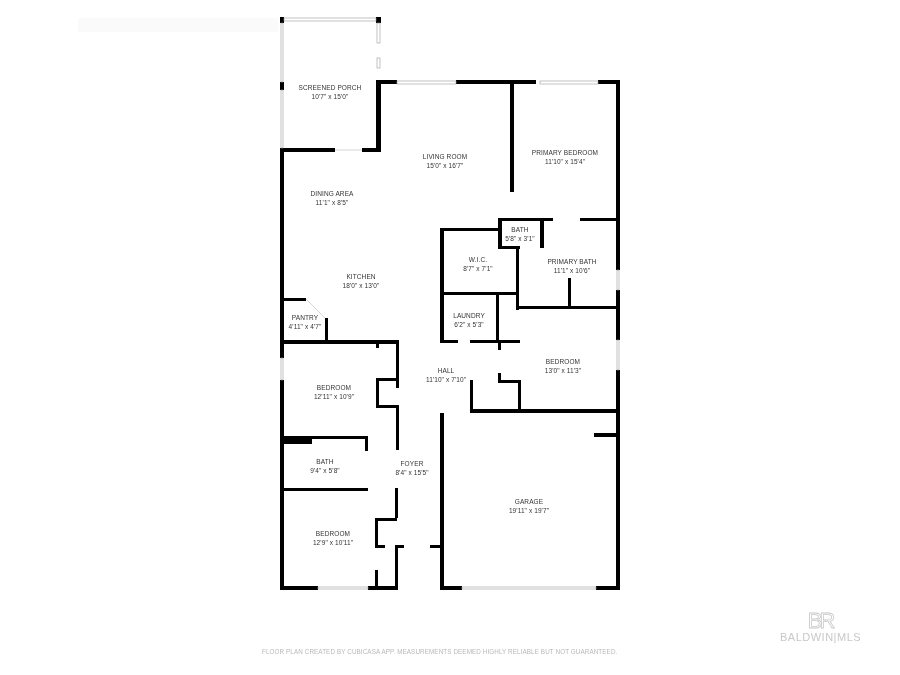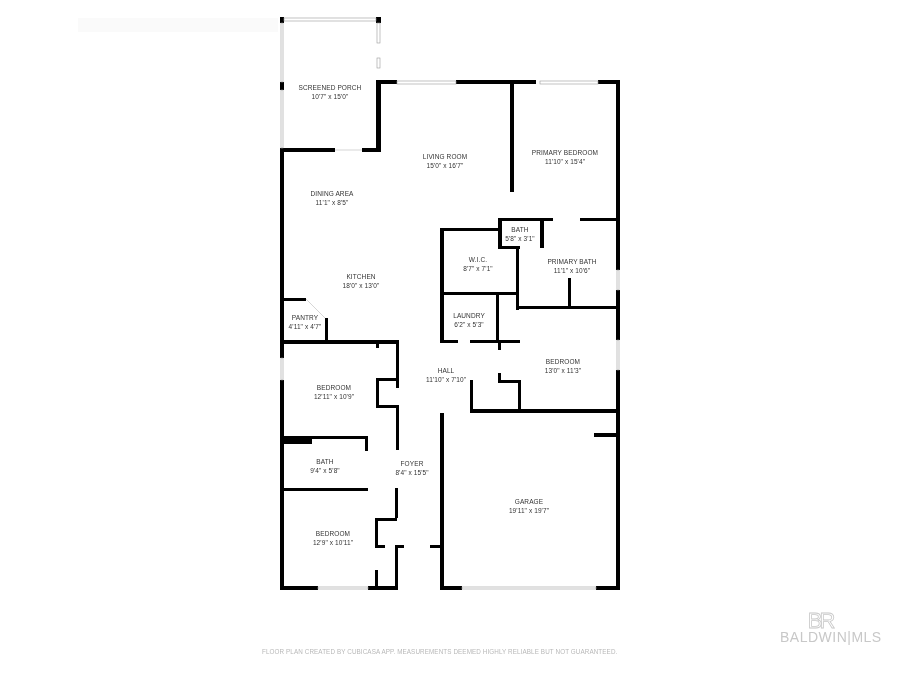--- a/index.html
+++ b/index.html
@@ -3,21 +3,21 @@
 <meta charset="utf-8">
 <style>
   html, body { margin:0; padding:0; background:#ffffff; }
   body { width:900px; height:675px; position:relative; overflow:hidden; font-family:"Liberation Sans", sans-serif; }
   svg.plan { position:absolute; left:0; top:0; }
   .lbl { position:absolute; transform:translate(-50%, -50%); text-align:center; color:#333; font-size:6.5px; line-height:9px; white-space:nowrap; letter-spacing:0.1px; }
   .lbl .n, .lbl .d { display:block; }
   .footer { position:absolute; left:262px; top:648px; font-size:6.3px; color:#b8b8b8; letter-spacing:0.1px; white-space:nowrap; }
   .logo { position:absolute; left:780px; top:610px; width:80px; text-align:center; color:#c8c8c8; }
   .logo .mark { font-size:22px; font-weight:normal; letter-spacing:-3px; line-height:22px; color:transparent; -webkit-text-stroke:0.8px #c8c8c8; }
-  .logo .name { font-size:14px; letter-spacing:0.5px; line-height:10px; }
+  .logo .name { font-size:11px; letter-spacing:0.5px; line-height:10px; }
   .wm { position:absolute; left:78px; top:18px; width:200px; height:14px; background:#fafafa; }
 </style>
 </head>
 <body>
 
 <div class="wm"></div>
 
 <svg class="plan" width="900" height="675" viewBox="0 0 900 675">
   <g fill="#000">
 

